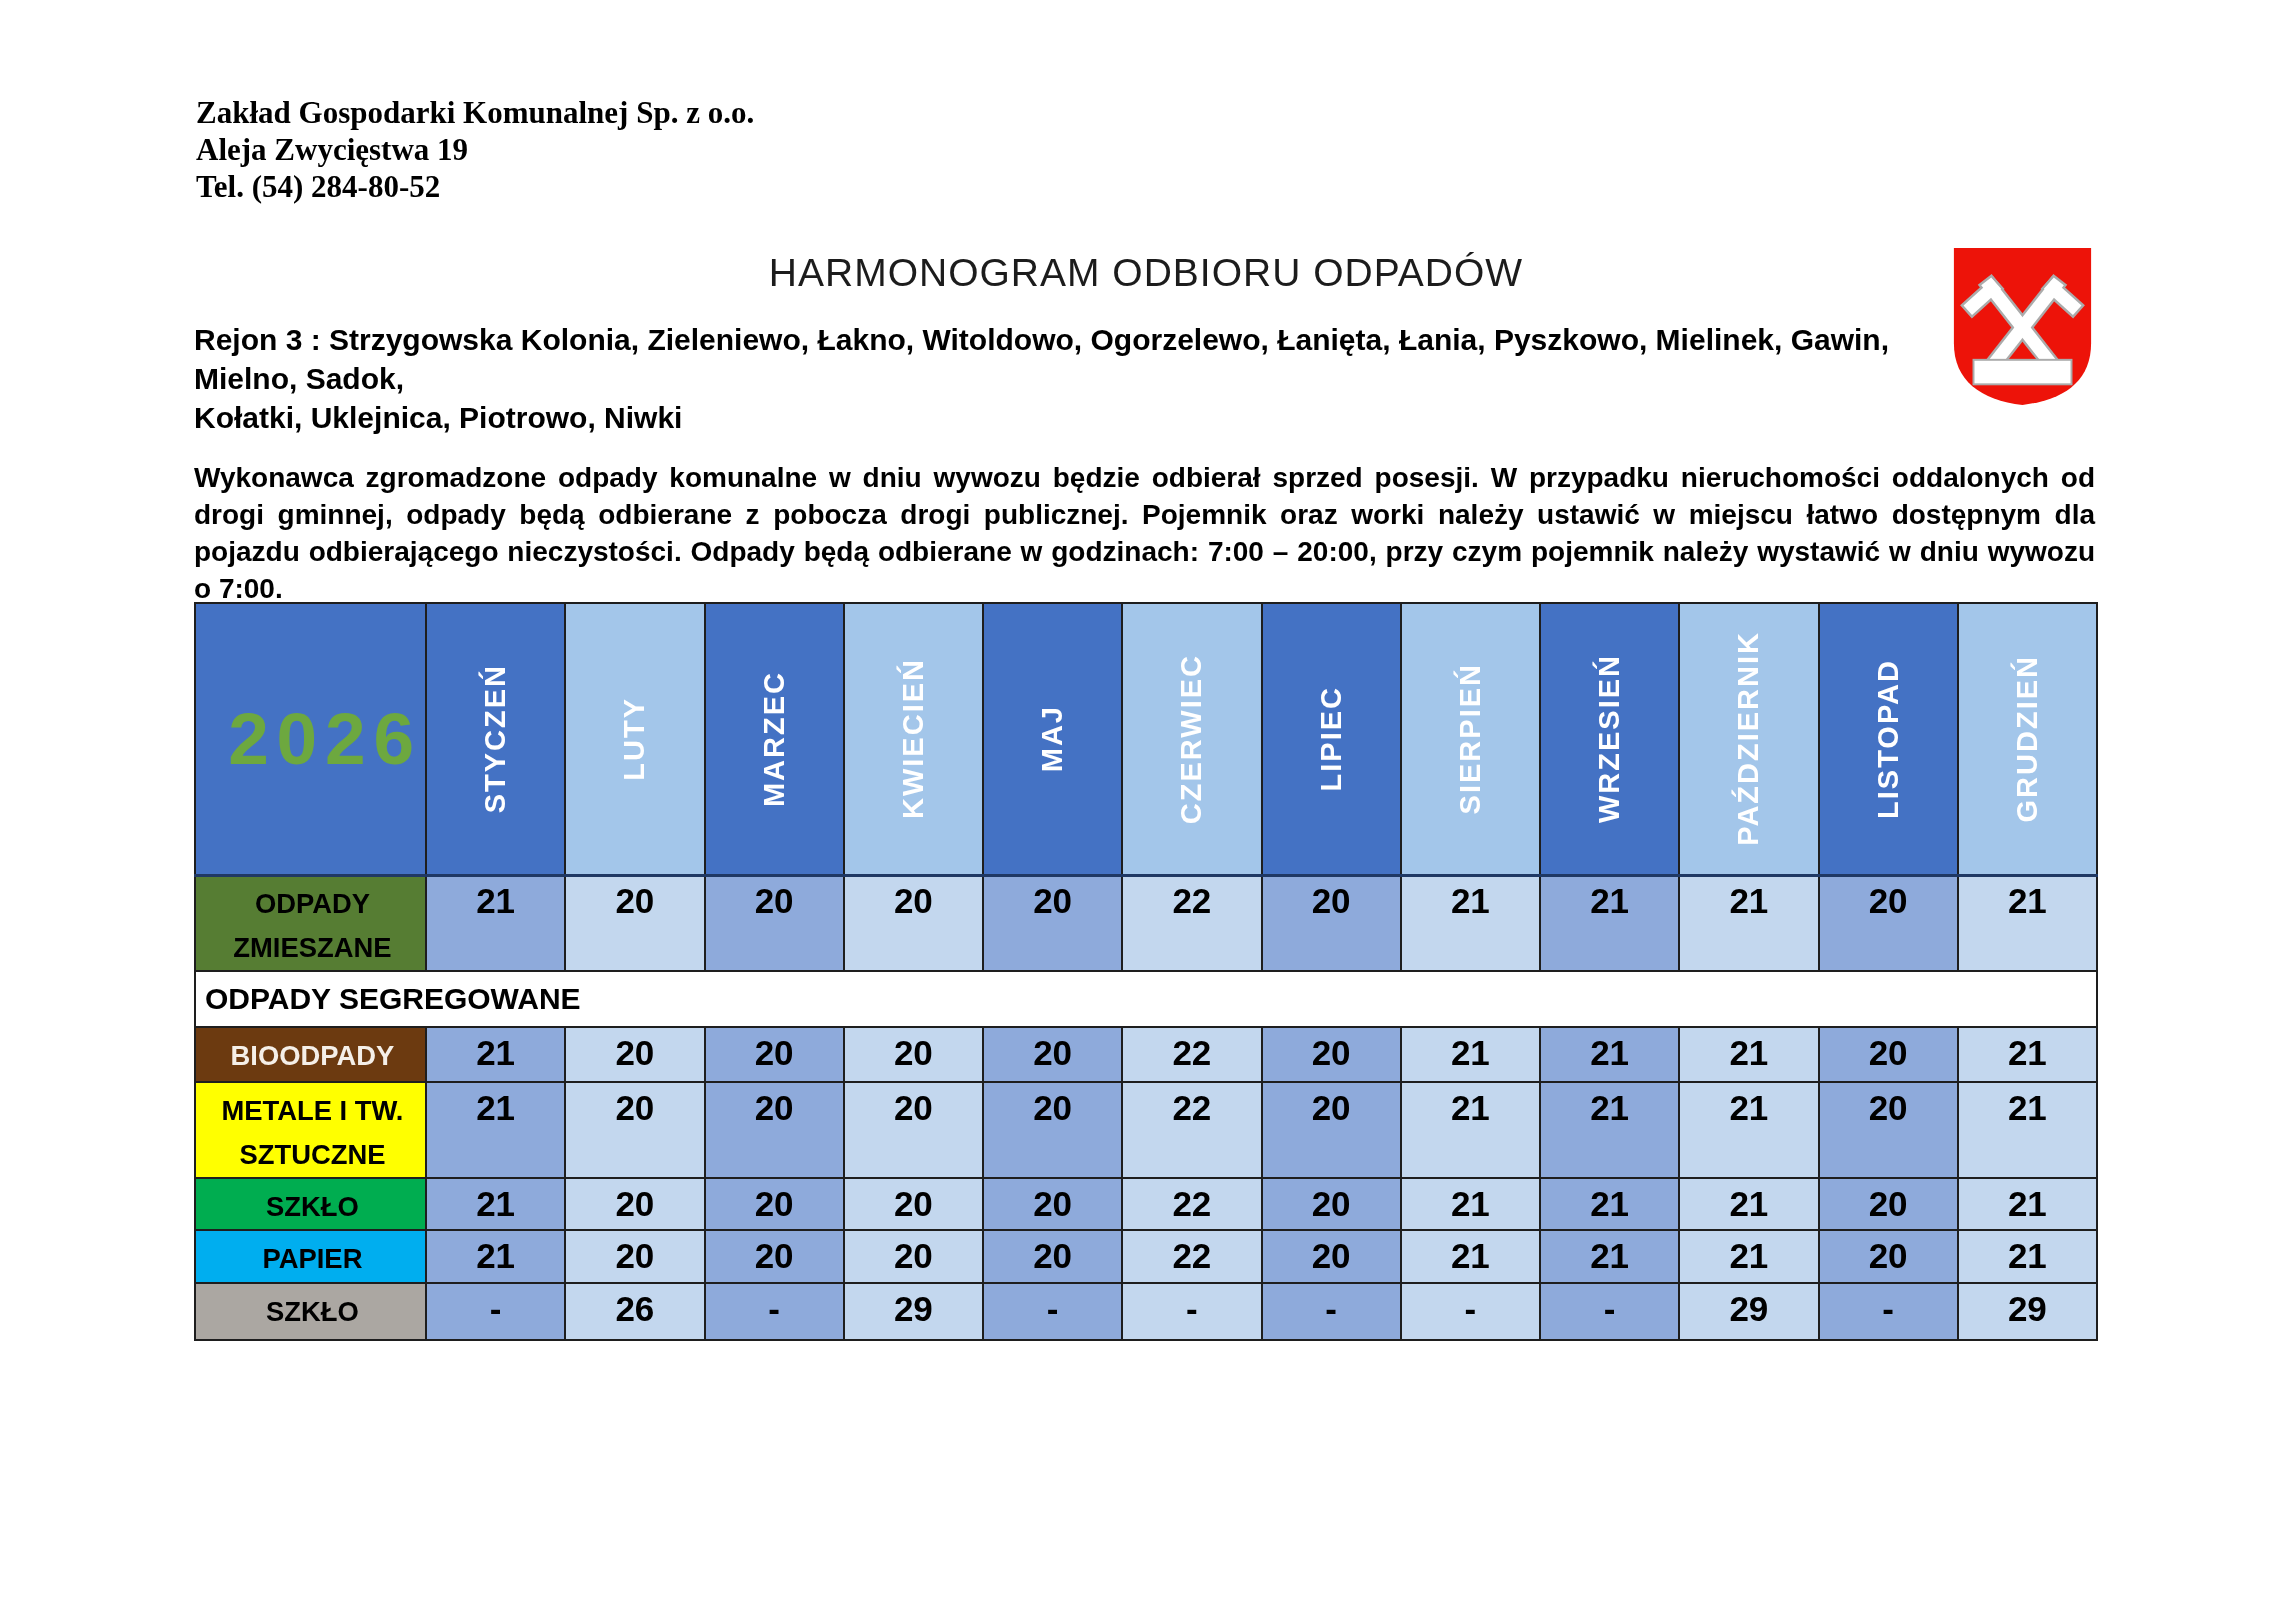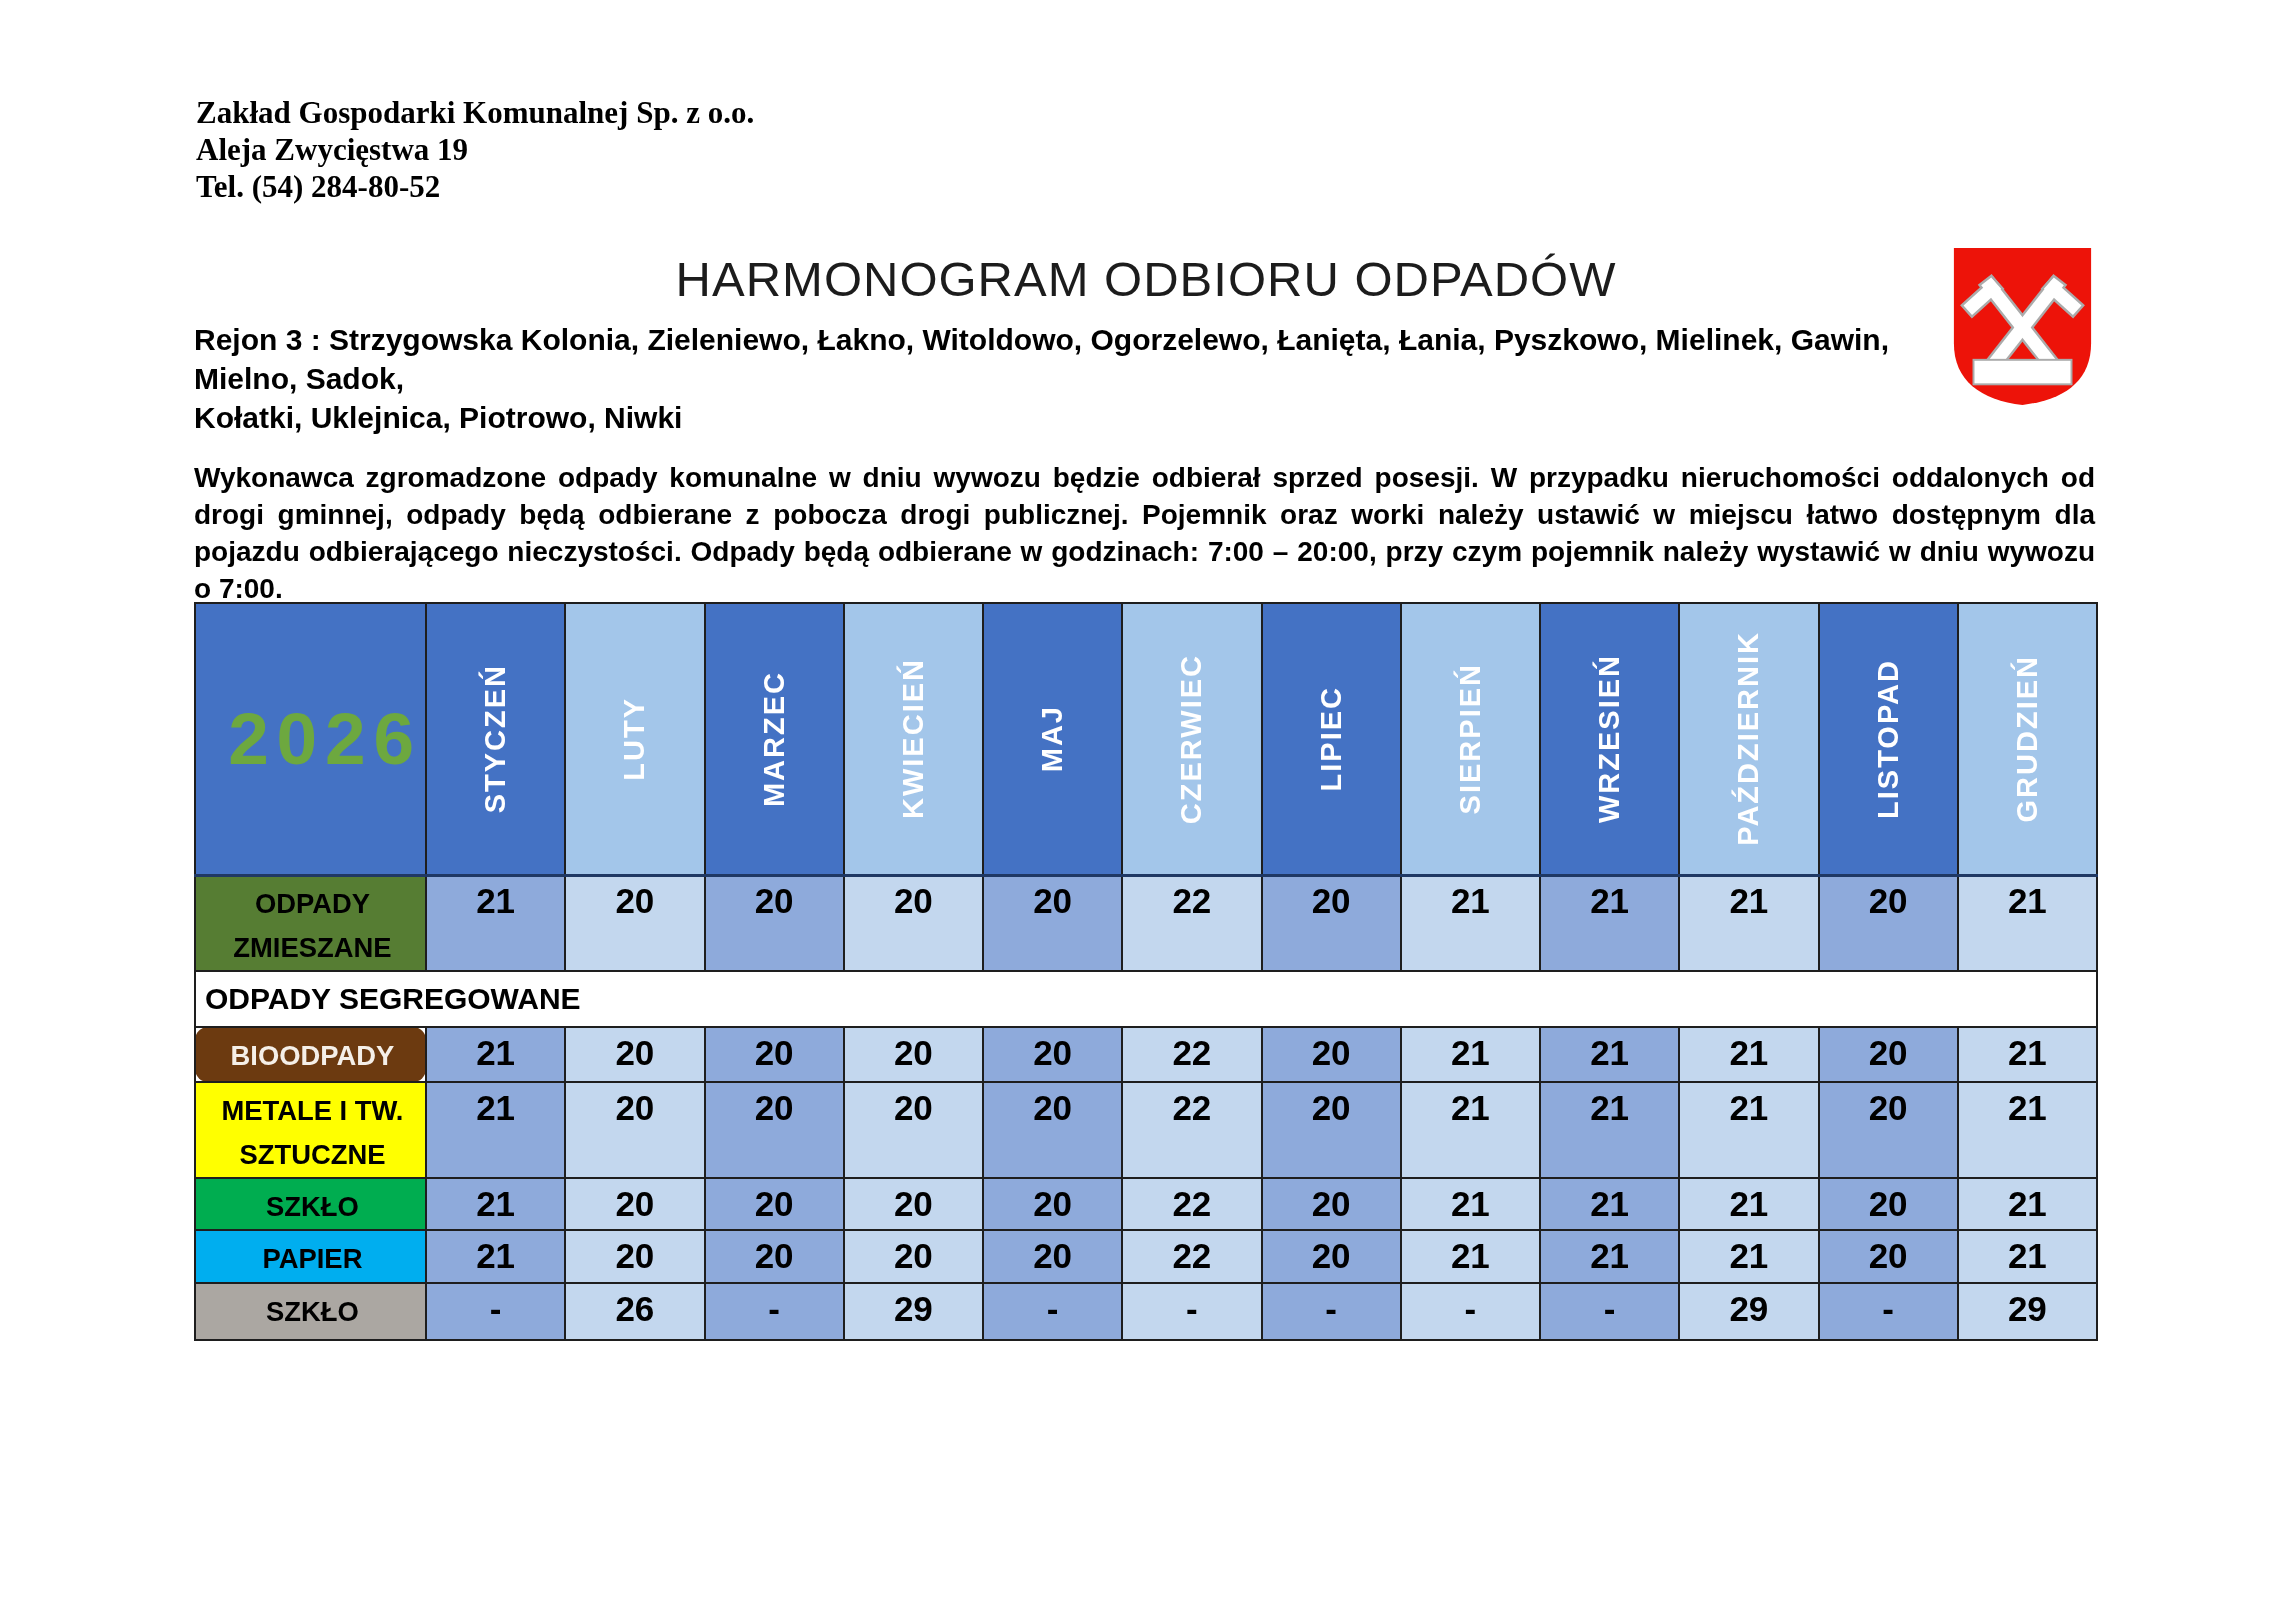--- a/index.html
+++ b/index.html
@@ -2,21 +2,21 @@
 <html style="--hdr-dark: #4472C4; --hdr-light: #A3C6EA; --cell-dark: #8EAADB; --cell-light: #C3D7EE; --month-text: #FFFFFF; --grid: #1E1E1E; --year-color: #6DA83F;"><head>
 <meta charset="utf-8">
 <style>
   html,body{margin:0;padding:0;background:#ffffff;}
   body{width:2293px;height:1621px;position:relative;font-family:"Liberation Sans",sans-serif;color:#000;}
 
   .company{position:absolute;left:196px;top:94px;font-family:"Liberation Serif",serif;
            font-weight:bold;font-size:31px;line-height:37px;white-space:nowrap;}
 
   .title{position:absolute;left:194px;top:251px;width:1904px;text-align:center;
-         font-size:49px;font-weight:400;letter-spacing:1px;color:#1c1c1c;}
+         font-size:39px;font-weight:400;letter-spacing:1px;color:#1c1c1c;}
 
   .region{position:absolute;left:194px;top:320px;width:1737px;text-align:left;
           font-weight:bold;font-size:30px;line-height:39px;}
 
   .notice{position:absolute;left:194px;top:431px;width:1901px;font-weight:bold;
           font-size:28px;line-height:37px;text-align:justify;}
 
   .logo{position:absolute;left:1949px;top:245px;width:147px;height:165px;}
 
   table.schedule{position:absolute;left:194px;top:602px;width:1904px;
@@ -149,21 +149,21 @@
         <td class="val light">21</td>
         <td class="val dark">21</td>
         <td class="val light">21</td>
         <td class="val dark">20</td>
         <td class="val light">21</td>
       </tr>
       <tr style="height: 56px;">
         <td colspan="13" class="section">ODPADY SEGREGOWANE</td>
       </tr>
       <tr style="height: 55px;">
-        <td class="rowlabel" style="background: rgb(108, 58, 16); color: rgb(245, 239, 232); border-radius: 13px;">BIOODPADY</td>
+        <td class="rowlabel" style="background: rgb(108, 58, 16); color: rgb(245, 239, 232);">BIOODPADY</td>
         <td class="val dark">21</td>
         <td class="val light">20</td>
         <td class="val dark">20</td>
         <td class="val light">20</td>
         <td class="val dark">20</td>
         <td class="val light">22</td>
         <td class="val dark">20</td>
         <td class="val light">21</td>
         <td class="val dark">21</td>
         <td class="val light">21</td>

